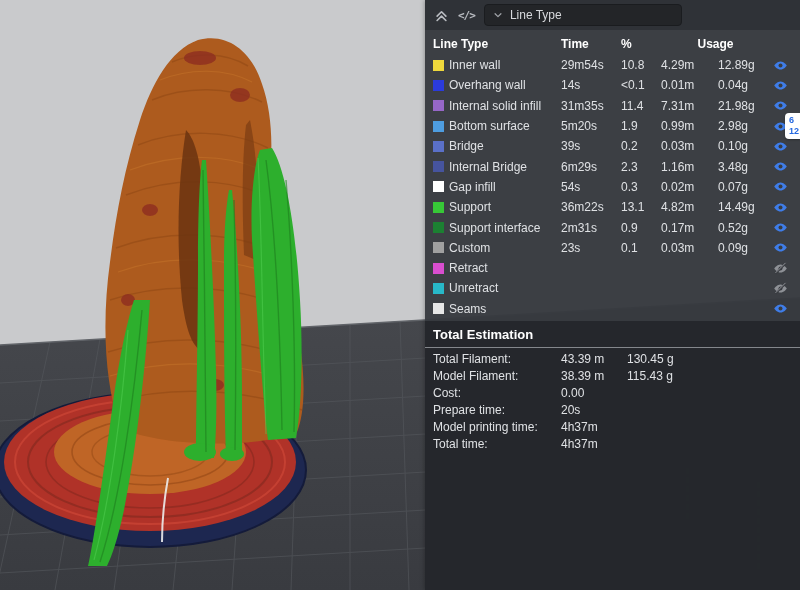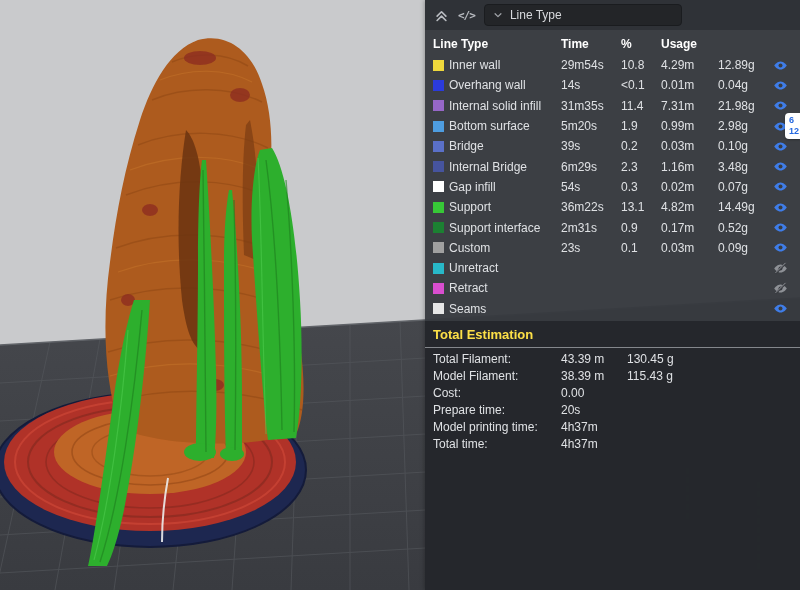--- a/index.html
+++ b/index.html
@@ -18,30 +18,30 @@
   .dropdown{display:flex;align-items:center;gap:7px;width:198px;height:22px;
             background:#232528;border:1px solid #1a1c1f;border-radius:4px;
             padding:0 8px;color:#d7d9dc;cursor:pointer;}
   .dropdown .chev{color:#9fa2a7;display:flex;}
   
   .table{padding:3px 8px 2px;flex:0 0 auto;}
   .grid-row{display:grid;grid-template-columns:16px 112px 60px 40px 57px 52px 1fr;
             align-items:center;height:20.3px;}
   .thead{font-weight:bold;color:#ffffff;height:21px;margin-bottom:1px;}
   .thead .h-linetype{grid-column:1/3;}
-  .thead .h-usage{grid-column:5/7;}
+  .thead .h-usage{grid-column:5/7;text-align:center;}
   .swatch{width:11px;height:11px;display:inline-block;}
   .eye{justify-self:end;padding-right:4px;line-height:0;cursor:pointer;}
   .eye{color:#3f7de8;}
   .eye.off{color:#8e9196;}
   .eye .eye-off-svg{display:none;}
   .eye.off .eye-off-svg{display:inline;}
   
   .totals{flex:1 1 auto;background:rgba(32,34,39,.78);display:flex;flex-direction:column;}
-  .totals-title{font-weight:bold;color:#fde047;font-size:13px;padding:6px 8px 5px;
+  .totals-title{font-weight:bold;color:#ffffff;font-size:13px;padding:6px 8px 5px;
                 border-bottom:1px solid #84878c;}
   .trows{padding-top:3px;}
   .trow{display:grid;grid-template-columns:128px 66px auto;padding:1.5px 8px;}
   
   .edge-badge{position:absolute;right:0;top:113px;background:#ffffff;color:#2468e0;
               font-size:9px;line-height:11px;font-weight:bold;padding:2px 1px 2px 4px;
               border-radius:4px 0 0 4px;box-shadow:0 1px 2px rgba(0,0,0,.3);min-width:13px;}
 </style>
 </head>
 <body>
@@ -371,40 +371,40 @@
               <svg class="eye-on-svg" viewBox="0 0 24 24" width="15" height="15">
                 <path d="M12 5.5C6.8 5.5 3 10.4 2 12c1 1.6 4.8 6.5 10 6.5S21 13.6 22 12c-1-1.6-4.8-6.5-10-6.5z" fill="currentColor"></path>
                 <circle cx="12" cy="12" r="3.2" fill="#393c41"></circle>
               </svg>
               
             </span>
           </div>
 
 
           <div class="grid-row">
+            <span class="swatch" style="background: rgb(217, 78, 207);"></span>
+            <span>Retract</span>
+            <span></span>
+            <span></span>
+            <span></span>
+            <span></span>
+            <span class="eye off">
+              
+              <svg class="eye-off-svg" viewBox="0 0 24 24" width="15" height="15">
+                <path d="M12 5.5C6.8 5.5 3 10.4 2 12c1 1.6 4.8 6.5 10 6.5S21 13.6 22 12c-1-1.6-4.8-6.5-10-6.5z" fill="currentColor"></path>
+                <circle cx="12" cy="12" r="3.2" fill="#393c41"></circle>
+                <line x1="4" y1="20" x2="20" y2="4" stroke="#393c41" stroke-width="3"></line>
+                <line x1="4" y1="19" x2="20" y2="3" stroke="currentColor" stroke-width="1.6"></line>
+              </svg>
+            </span>
+          </div>
+
+          <div class="grid-row">
             <span class="swatch" style="background: rgb(40, 184, 200);"></span>
             <span>Unretract</span>
-            <span></span>
-            <span></span>
-            <span></span>
-            <span></span>
-            <span class="eye off">
-              
-              <svg class="eye-off-svg" viewBox="0 0 24 24" width="15" height="15">
-                <path d="M12 5.5C6.8 5.5 3 10.4 2 12c1 1.6 4.8 6.5 10 6.5S21 13.6 22 12c-1-1.6-4.8-6.5-10-6.5z" fill="currentColor"></path>
-                <circle cx="12" cy="12" r="3.2" fill="#393c41"></circle>
-                <line x1="4" y1="20" x2="20" y2="4" stroke="#393c41" stroke-width="3"></line>
-                <line x1="4" y1="19" x2="20" y2="3" stroke="currentColor" stroke-width="1.6"></line>
-              </svg>
-            </span>
-          </div>
-
-          <div class="grid-row">
-            <span class="swatch" style="background: rgb(217, 78, 207);"></span>
-            <span>Retract</span>
             <span></span>
             <span></span>
             <span></span>
             <span></span>
             <span class="eye off">
               
               <svg class="eye-off-svg" viewBox="0 0 24 24" width="15" height="15">
                 <path d="M12 5.5C6.8 5.5 3 10.4 2 12c1 1.6 4.8 6.5 10 6.5S21 13.6 22 12c-1-1.6-4.8-6.5-10-6.5z" fill="currentColor"></path>
                 <circle cx="12" cy="12" r="3.2" fill="#393c41"></circle>
                 <line x1="4" y1="20" x2="20" y2="4" stroke="#393c41" stroke-width="3"></line>

